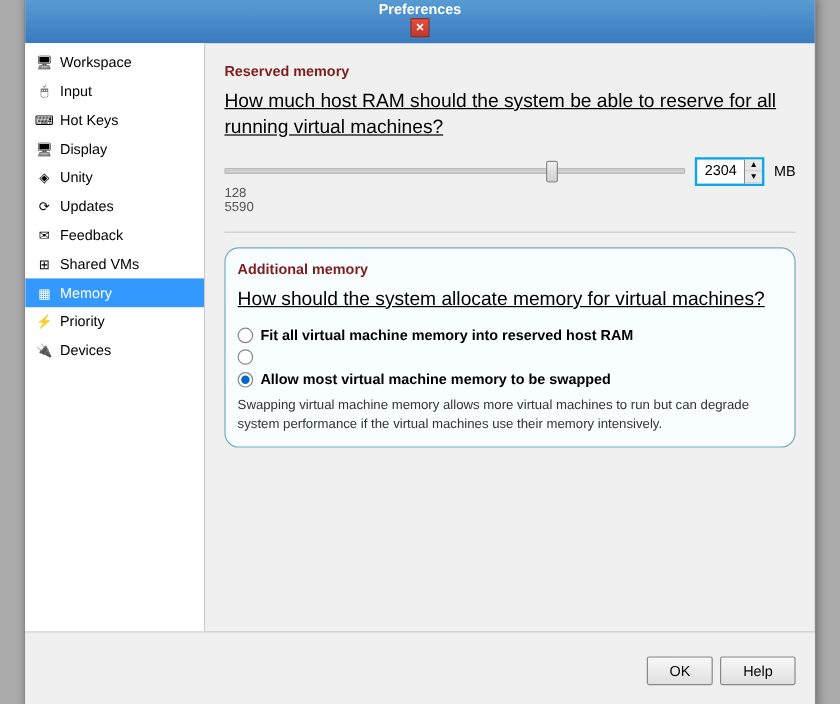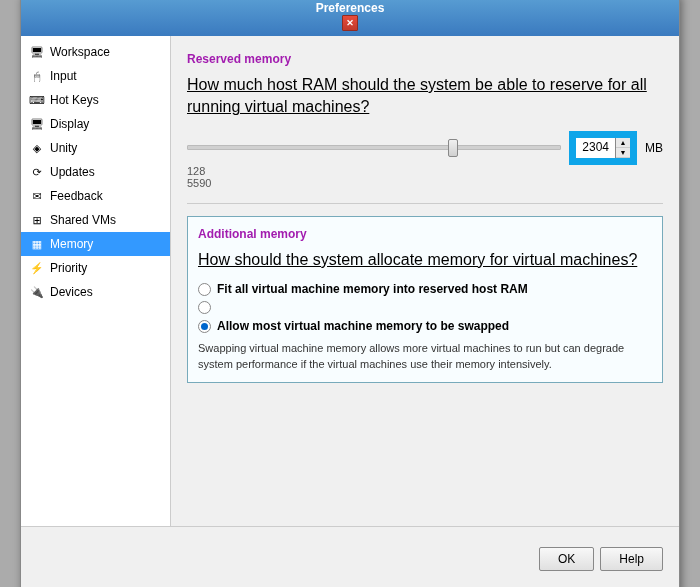--- a/index.html
+++ b/index.html
@@ -84,21 +84,21 @@
     }
     .main-panel {
       flex: 1;
       padding: 16px;
       overflow-y: auto;
     }
     .section-title {
       font-weight: bold;
       font-size: 12px;
       margin-bottom: 8px;
-      color: #a21caf;
+      color: #7f1d1d;
     }
     .section-desc {
       font-size: 16px;
       color: #000000;
       margin-bottom: 12px;
       line-height: 1.4;
       text-decoration: underline;
     }
     .slider-thumb {
       position: absolute;
@@ -107,21 +107,21 @@
       width: 10px;
       height: 18px;
       background: linear-gradient(to bottom, #f0f0f0, #d0d0d0);
       border: 1px solid #888;
       border-radius: 2px;
       cursor: pointer;
     }
     .spinbox {
       display: flex;
       align-items: stretch;
-      border: 7px solid #0ea5e9;
+      border: 2px solid #0ea5e9;
       background: white;
     }
     .spinbox-value {
       padding: 2px 6px;
       font-size: 12px;
       min-width: 40px;
       text-align: right;
       border-right: 1px solid #888;
     }
     .spinbox-btns {
@@ -148,21 +148,21 @@
       margin-bottom: 14px;
       flex-direction: column;
     }
     .divider {
       border: none;
       border-top: 1px solid #ccc;
       margin: 12px 0;
     }
     .additional-section {
       border: 1px solid #7ab;
-      border-radius: 0;
+      border-radius: 12px;
       padding: 10px;
       background: #f8fdff;
     }
     .radio-group {
       display: flex;
       flex-direction: column;
       gap: 5px;
       margin-top: 8px;
       margin-bottom: 8px;
     }

